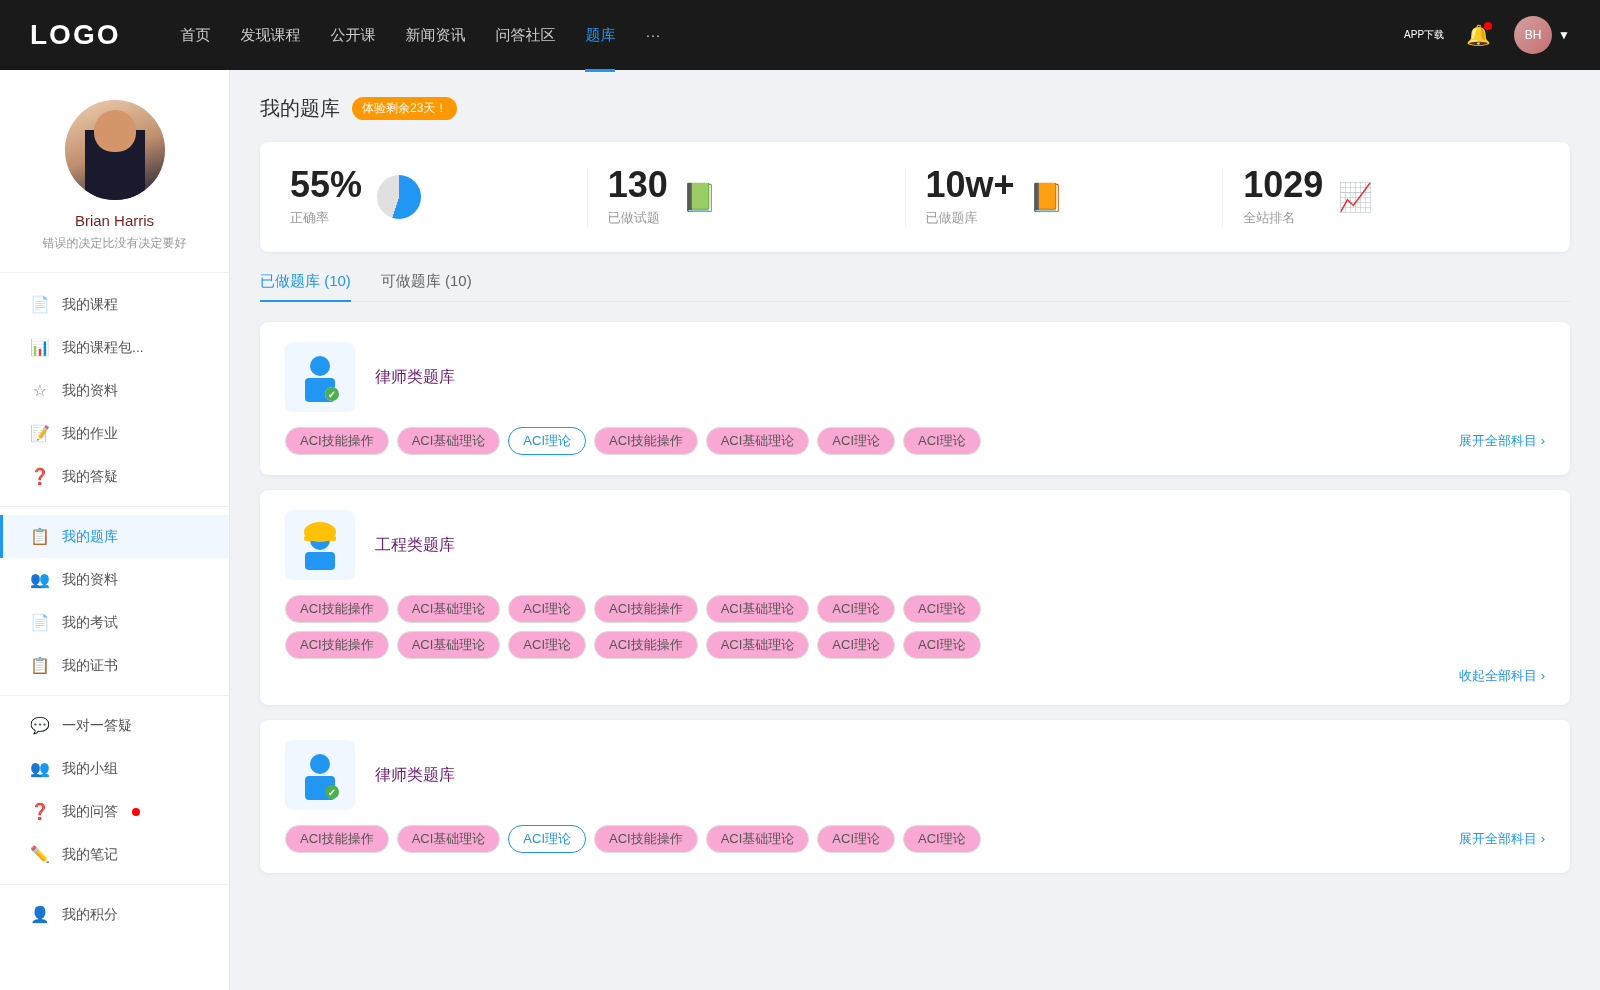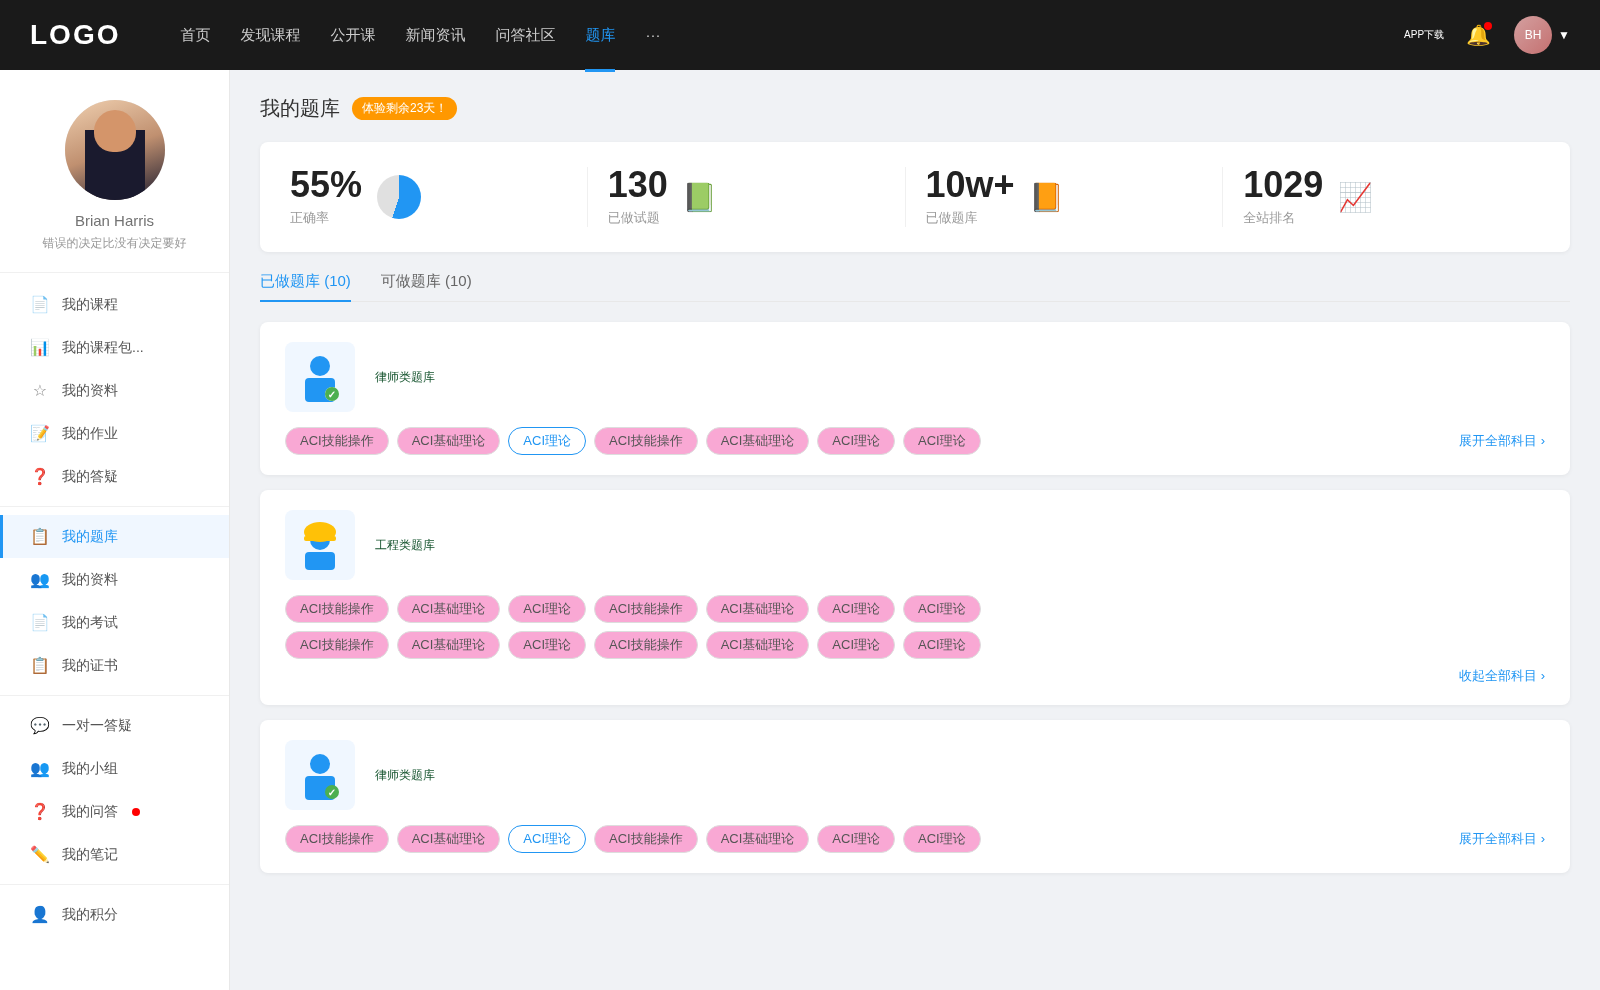--- a/index.html
+++ b/index.html
@@ -134,21 +134,21 @@
       position: absolute;
       top: 10px; left: 50%;
       transform: translateX(-50%);
       width: 42px; height: 42px;
       background: #d4956a;
       border-radius: 50% 50% 45% 45%;
     }
     .profile-name {
       font-size: 15px;
       font-weight: 500;
-      color: #737373;
+      color: #7f1d1d;
       margin-bottom: 6px;
     }
     .profile-motto {
       font-size: 12px;
       color: #999;
       text-align: center;
     }
     .sidebar-menu { padding: 0; }
     .menu-item {
       display: flex;
@@ -278,21 +278,21 @@
       gap: 20px;
       margin-bottom: 15px;
     }
     .bank-icon-wrap {
       width: 70px; height: 70px;
       background: #f0f7ff;
       border-radius: 8px;
       display: flex; align-items: center; justify-content: center;
       flex-shrink: 0;
     }
-    .bank-title { font-size: 12px; font-weight: 500; color: #14532d; }
+    .bank-title { font-size: 16px; font-weight: 500; color: #701a75; }
     .tags-row {
       display: flex;
       flex-wrap: wrap;
       gap: 8px;
       align-items: center;
     }
     .tag {
       padding: 4px 14px;
       border: 1px solid #ddd;
       border-radius: 16px;

